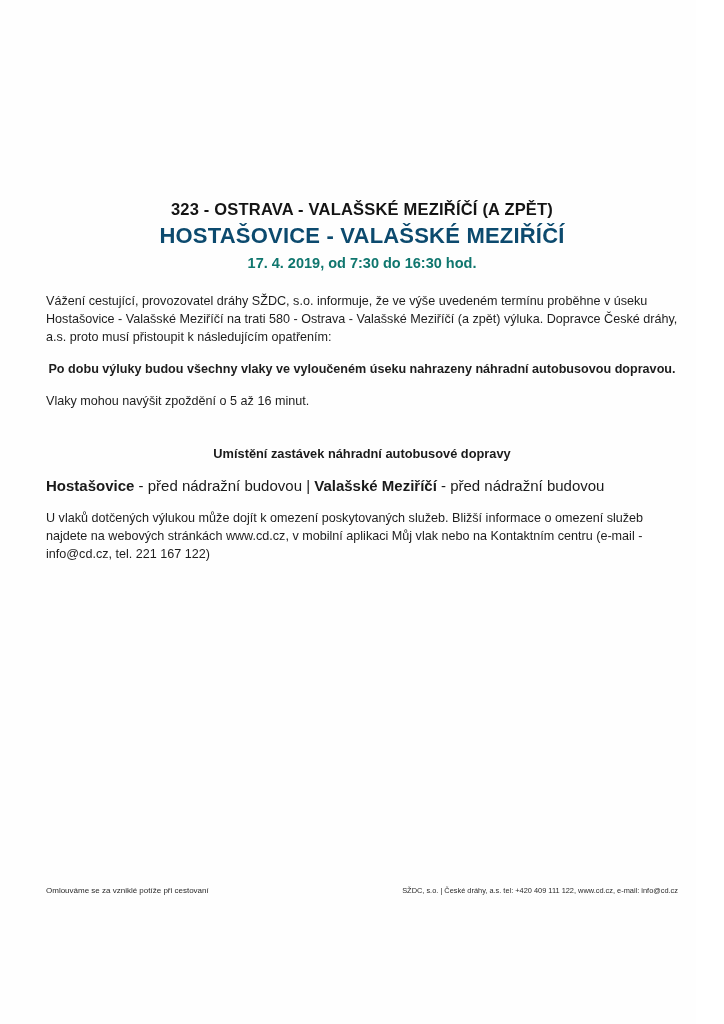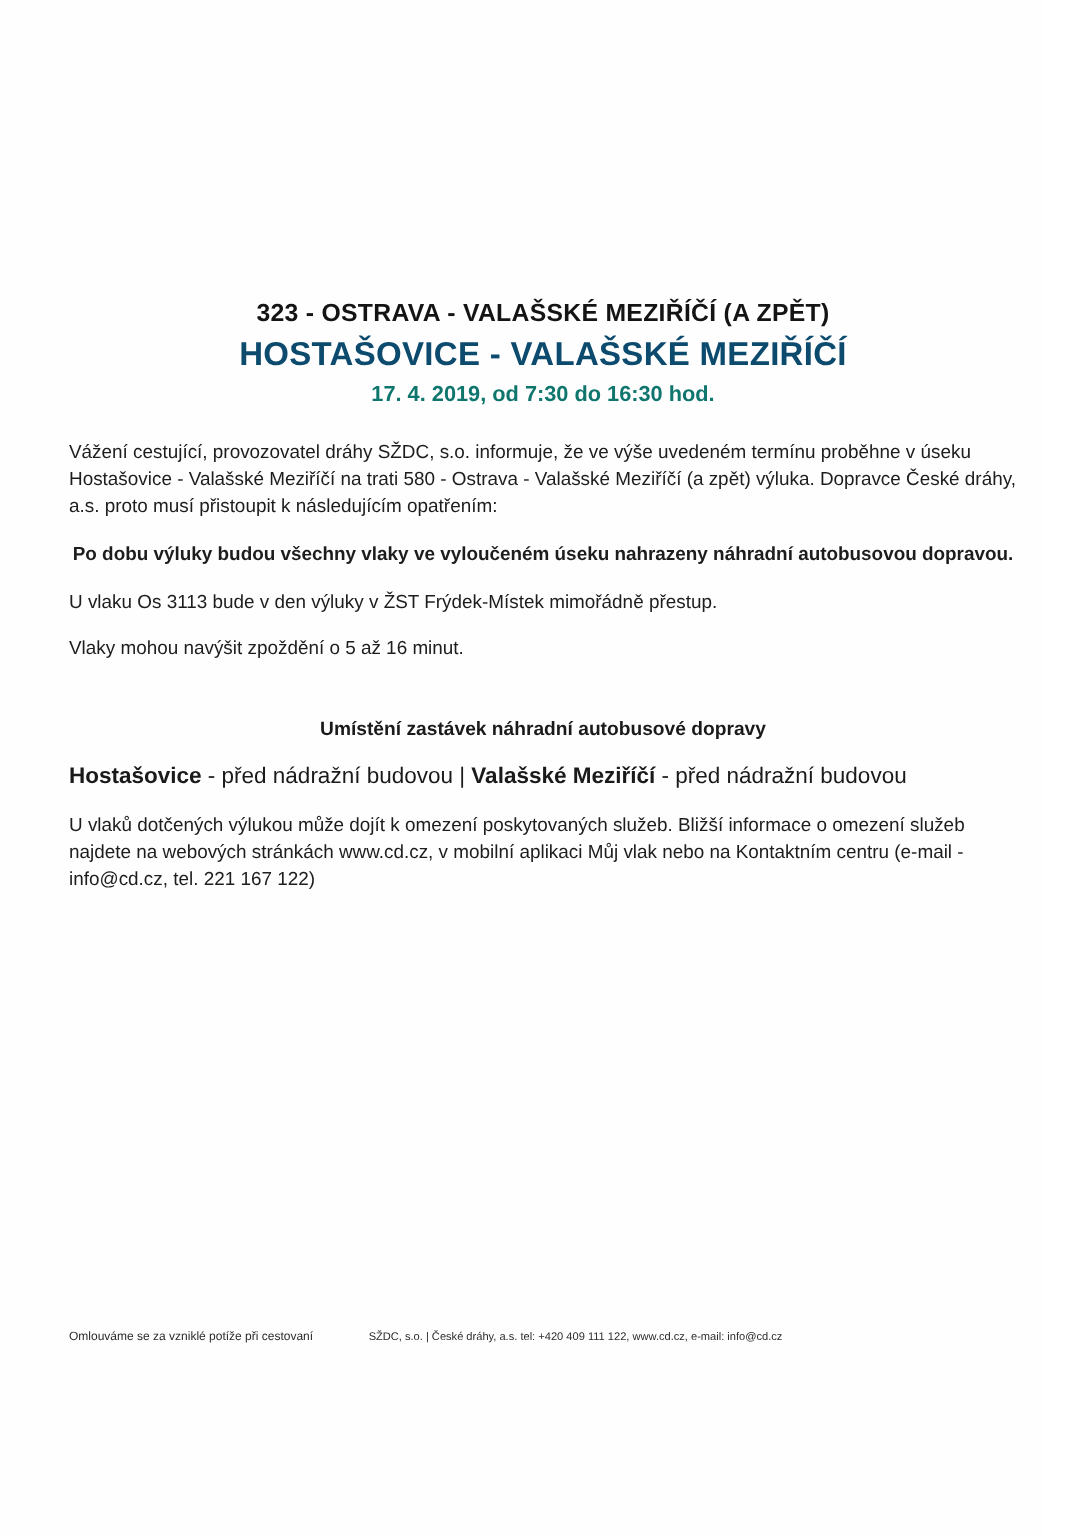--- a/index.html
+++ b/index.html
@@ -78,22 +78,22 @@
   }
   .stops-line b {
     font-weight: bold;
   }
   .footer {
     position: absolute;
     left: 46px;
     top: 886px;
     width: 632px;
     display: flex;
+    justify-content: space-between;
     align-items: baseline;
-    gap: 37px;
   }
   .footer-left {
     font-size: 8px;
     color: #2a2a2a;
   }
   .footer-right {
     font-size: 7.4px;
     color: #2a2a2a;
   }
 </style>
@@ -107,21 +107,20 @@
     <div class="title-block">
       <div class="line1">323 - OSTRAVA - VALAŠSKÉ MEZIŘÍČÍ (A ZPĚT)</div>
       <div class="line2">HOSTAŠOVICE - VALAŠSKÉ MEZIŘÍČÍ</div>
       <div class="line3">17. 4. 2019, od 7:30 do 16:30 hod.</div>
     </div>
 
     <p class="para">Vážení cestující, provozovatel dráhy SŽDC, s.o. informuje, že ve výše uvedeném termínu proběhne v úseku Hostašovice - Valašské Meziříčí na trati 580 - Ostrava - Valašské Meziříčí (a zpět) výluka. Dopravce České dráhy, a.s. proto musí přistoupit k následujícím opatřením:</p>
 
     <p class="para bold">Po dobu výluky budou všechny vlaky ve vyloučeném úseku nahrazeny náhradní autobusovou dopravou.</p>
 
-    <p class="para">U vlaku Os 3113 bude v den výluky v ŽST Frýdek-Místek mimořádně přestup.</p>
 
     <p class="para">Vlaky mohou navýšit zpoždění o 5 až 16 minut.</p>
 
     <div class="spacer-lg"></div>
 
     <div class="stops-heading">Umístění zastávek náhradní autobusové dopravy</div>
 
     <div class="stops-line">
       <b>Hostašovice</b><span> - před nádražní budovou</span><span> | </span><b>Valašské Meziříčí</b><span> - před nádražní budovou</span>
     </div>

